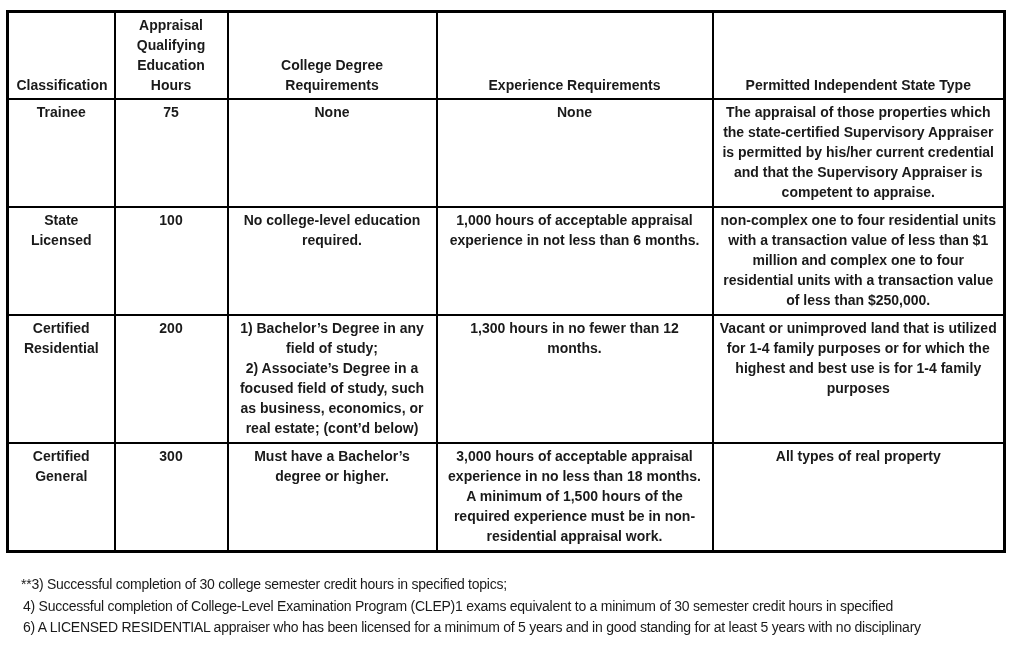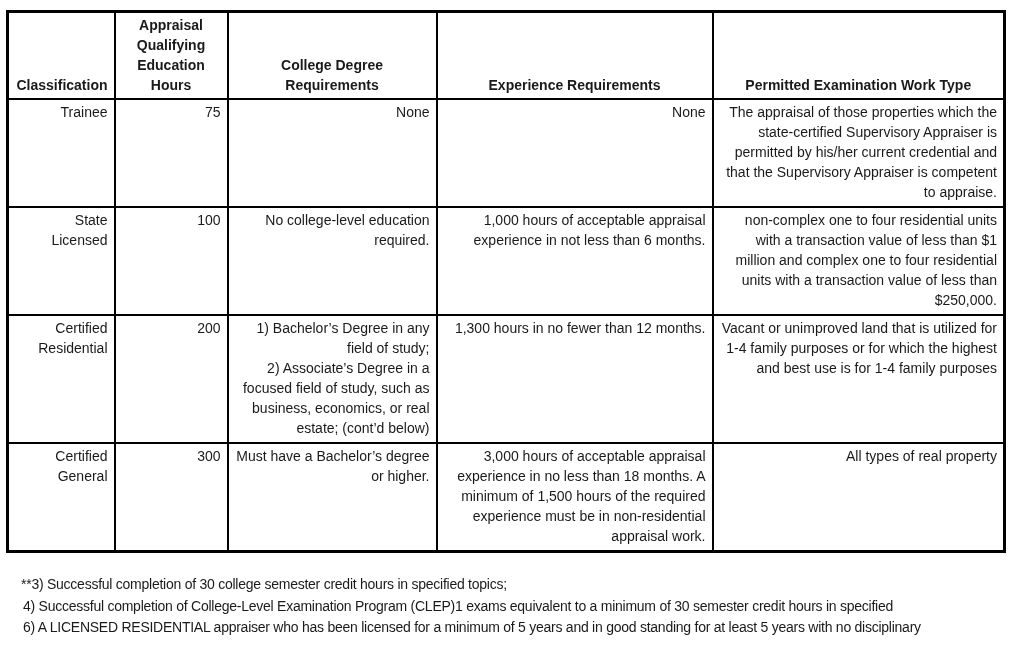--- a/index.html
+++ b/index.html
@@ -22,24 +22,24 @@
     border: 3px solid #000000;
     width: 997px;
   }
   table.license-table th,
   table.license-table td {
     border: 2px solid #000000;
     font-size: 14px;
     line-height: 20px;
     padding: 2px 6px 4px 6px;
     vertical-align: top;
-    text-align: right;
+    text-align: center;
     white-space: pre-line;
     overflow: hidden;
-    font-weight: normal;
+    font-weight: bold;
   }
   table.license-table th {
     font-weight: bold;
     vertical-align: bottom;
     text-align: center;
     padding-bottom: 3px;
   }
   table.license-table th.th-classification {
     text-align: right;
   }
@@ -76,21 +76,21 @@
       <col style="width:209px">
       <col style="width:276px">
       <col style="width:292px">
     </colgroup>
     <thead>
       <tr class="header-row">
         <th class="th-classification">Classification</th>
         <th>Appraisal Qualifying Education Hours</th>
         <th>College Degree Requirements</th>
         <th>Experience Requirements</th>
-        <th>Permitted Examination Work Type</th>
+        <th>Permitted Independent State Type</th>
       </tr>
     </thead>
     <tbody>
       <tr class="row-trainee">
         <td class="cell-classification">Trainee</td>
         <td class="cell-hours">75</td>
         <td class="cell-college">None</td>
         <td class="cell-experience">None</td>
         <td class="cell-permitted">The appraisal of those properties which the state-certified Supervisory Appraiser is permitted by his/her current credential and that the Supervisory Appraiser is competent to appraise.</td>
       </tr>

